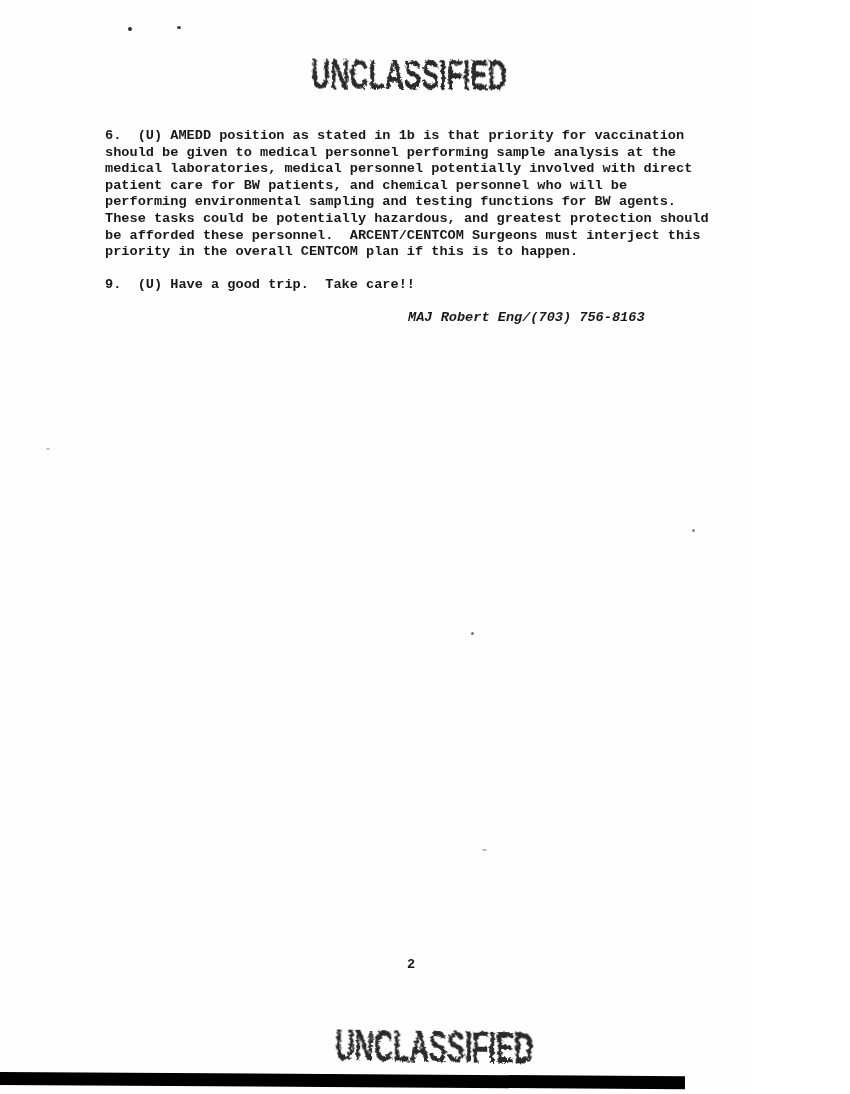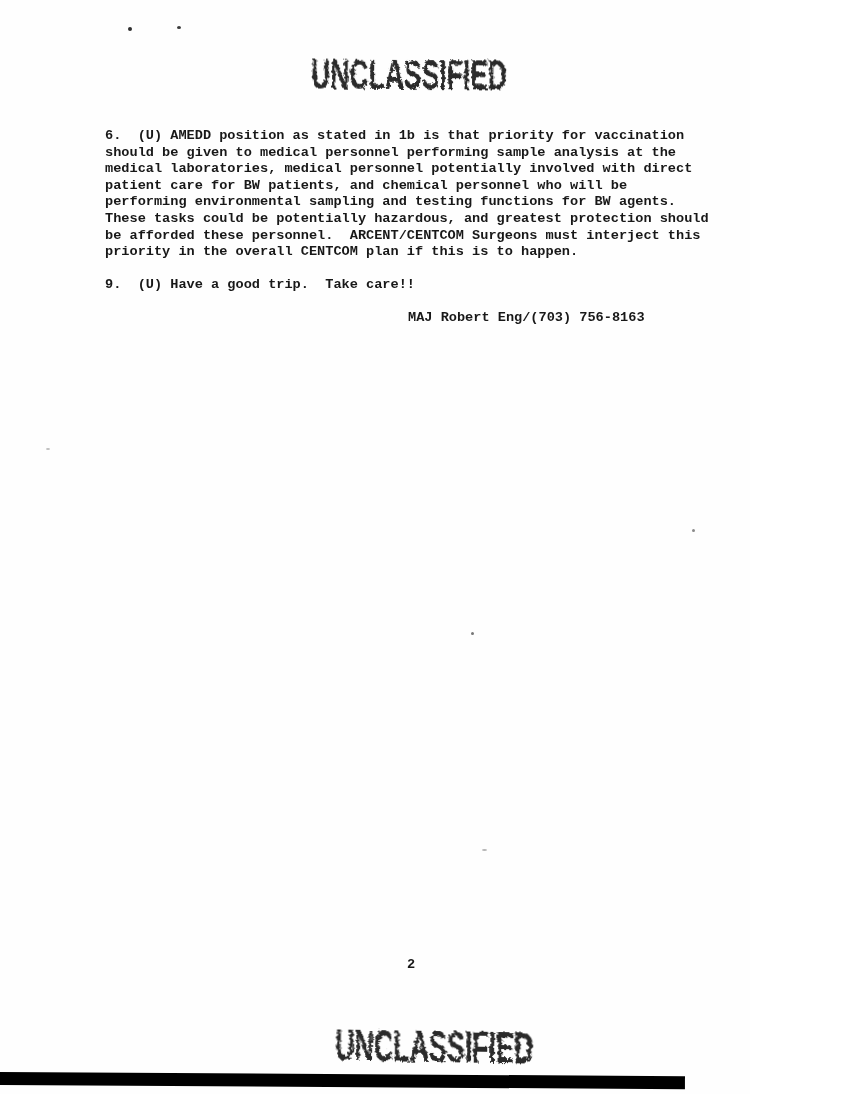--- a/index.html
+++ b/index.html
@@ -65,21 +65,21 @@
 should be given to medical personnel performing sample analysis at the
 medical laboratories, medical personnel potentially involved with direct
 patient care for BW patients, and chemical personnel who will be
 performing environmental sampling and testing functions for BW agents.
 These tasks could be potentially hazardous, and greatest protection should
 be afforded these personnel.  ARCENT/CENTCOM Surgeons must interject this
 priority in the overall CENTCOM plan if this is to happen.</div>
 
   <div class="typewriter" style="left:105px;top:277px;">9.  (U) Have a good trip.  Take care!!</div>
 
-  <div class="typewriter" style="left:408px;top:310px;">MAJ Robert Eng/(703) 756-8163</div>
+  <div class="typewriter" style="left:408px;top:310px;font-style:italic;">MAJ Robert Eng/(703) 756-8163</div>
 
   <div class="speck" style="left:46px;top:448px;width:4px;height:2px;background:#bdbdbd;"></div>
   <div class="speck" style="left:806px;top:440px;width:3px;height:3px;background:#7a7a7a;"></div>
   <div class="speck" style="left:692px;top:529px;width:3px;height:3px;background:#8a8a8a;"></div>
   <div class="speck" style="left:471px;top:632px;width:3px;height:3px;background:#777777;"></div>
   <div class="speck" style="left:482px;top:849px;width:5px;height:2px;background:#b5b5b5;"></div>
   <div class="speck" style="left:754px;top:1073px;width:3px;height:2px;background:#c6c6c6;"></div>
   <div class="speck" style="left:786px;top:1077px;width:4px;height:3px;background:#bdbdbd;"></div>
 
   <div class="typewriter" style="left:407px;top:957px;">2</div>

